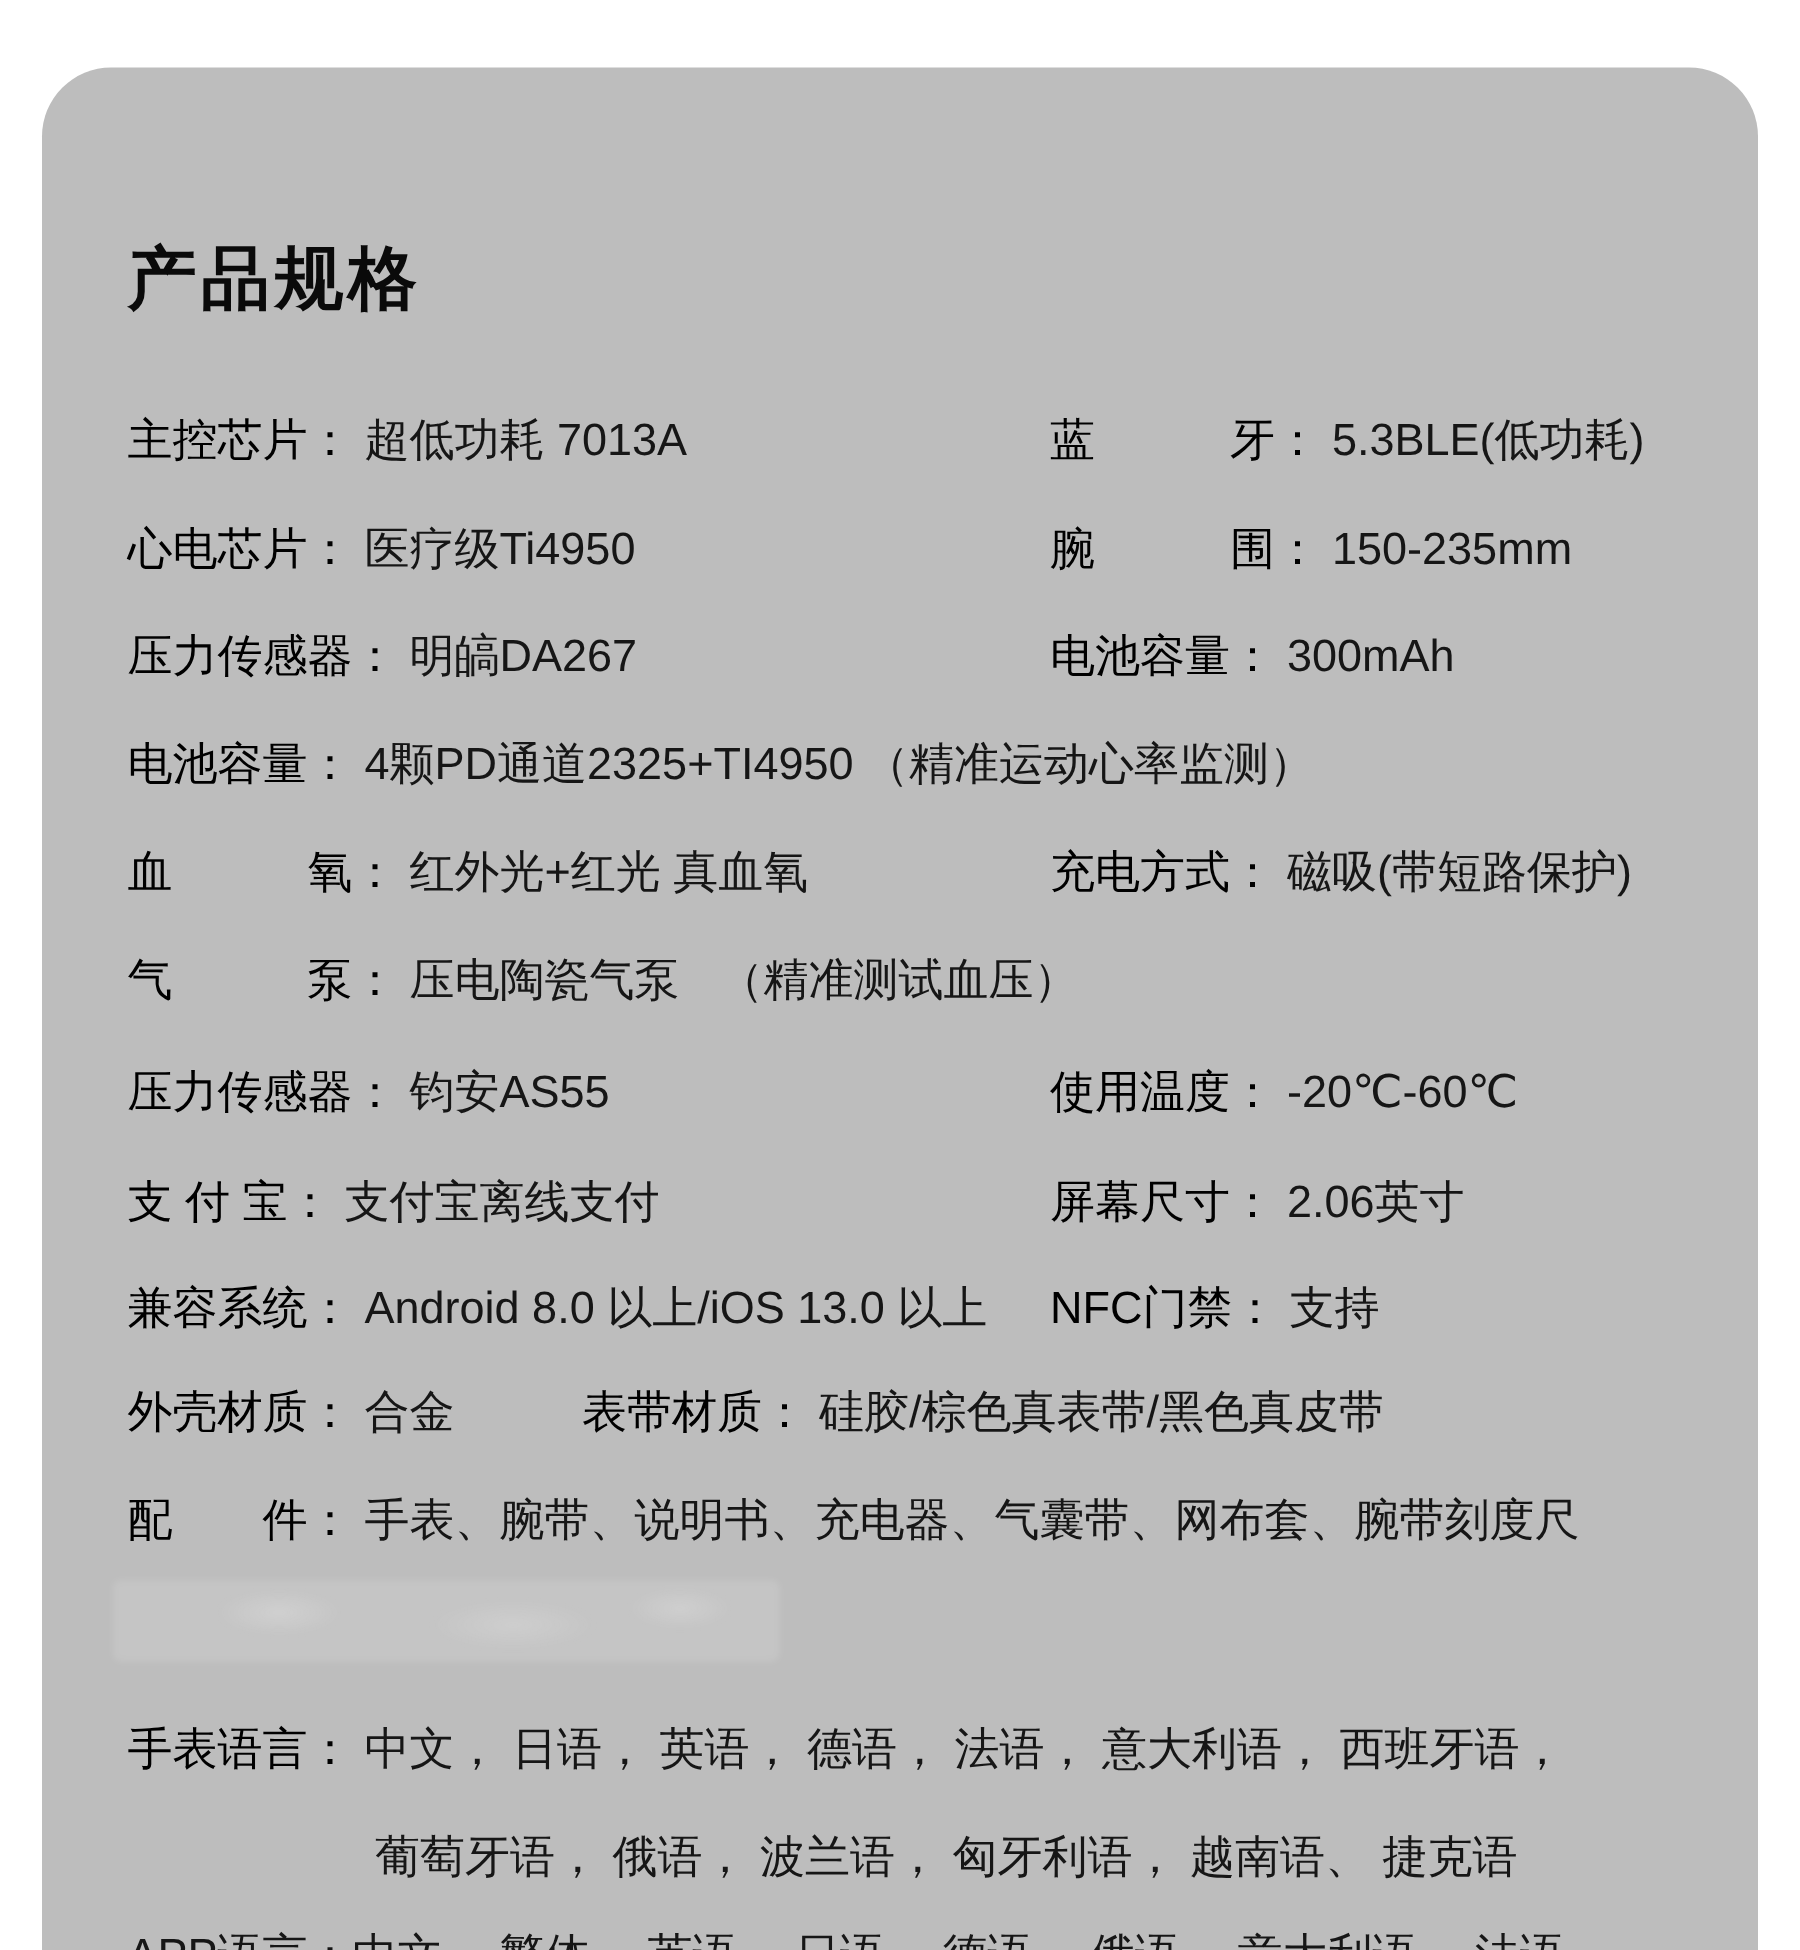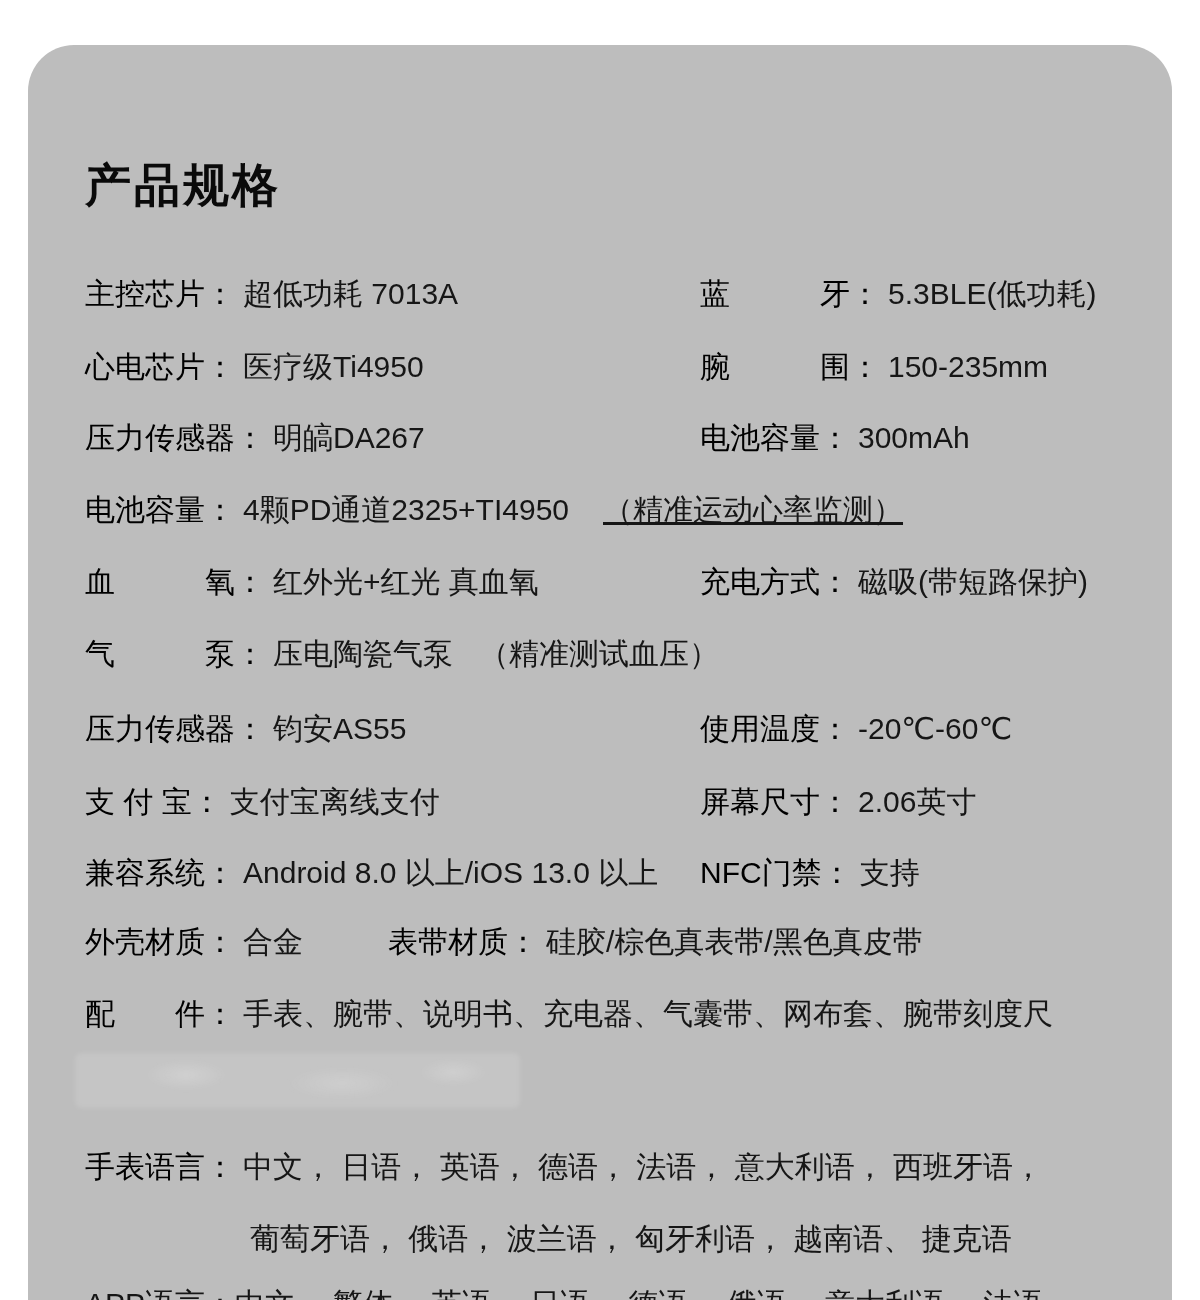--- a/index.html
+++ b/index.html
@@ -17,21 +17,21 @@
     font-size:46px;font-weight:700;color:#0a0a0a;letter-spacing:3px;
     white-space:nowrap;
   }
   .row{
     position:absolute;font-size:30px;color:#161616;white-space:nowrap;
     line-height:1.15;
   }
   .cell{position:absolute;white-space:nowrap;}
   .lbl{color:#000000;}
   .val{margin-left:8px;text-align:right;}
-  .note{margin-left:34px;text-decoration:underline;}
+  .note{margin-left:7px;}
   .note-sm{margin-left:26px;}
   
   .r1{top:232px;} .r2{top:305px;} .r3{top:376px;} .r4{top:448px;}
   .r5{top:520px;} .r6{top:592px;} .r7{top:667px;} .r8{top:740px;}
   .r9{top:811px;} .r10{top:880px;} .r11{top:952px;}
   .lang1{top:1105px;} .lang2{top:1177px;} .lang3{top:1242px;}
   .colL{left:57px;} .colR{left:672px;} .colM{left:360px;} .indent{left:222px;}
   .watermark{
     position:absolute;left:47px;top:1008px;width:445px;height:55px;
     background-color:rgba(255,255,255,0.12);

